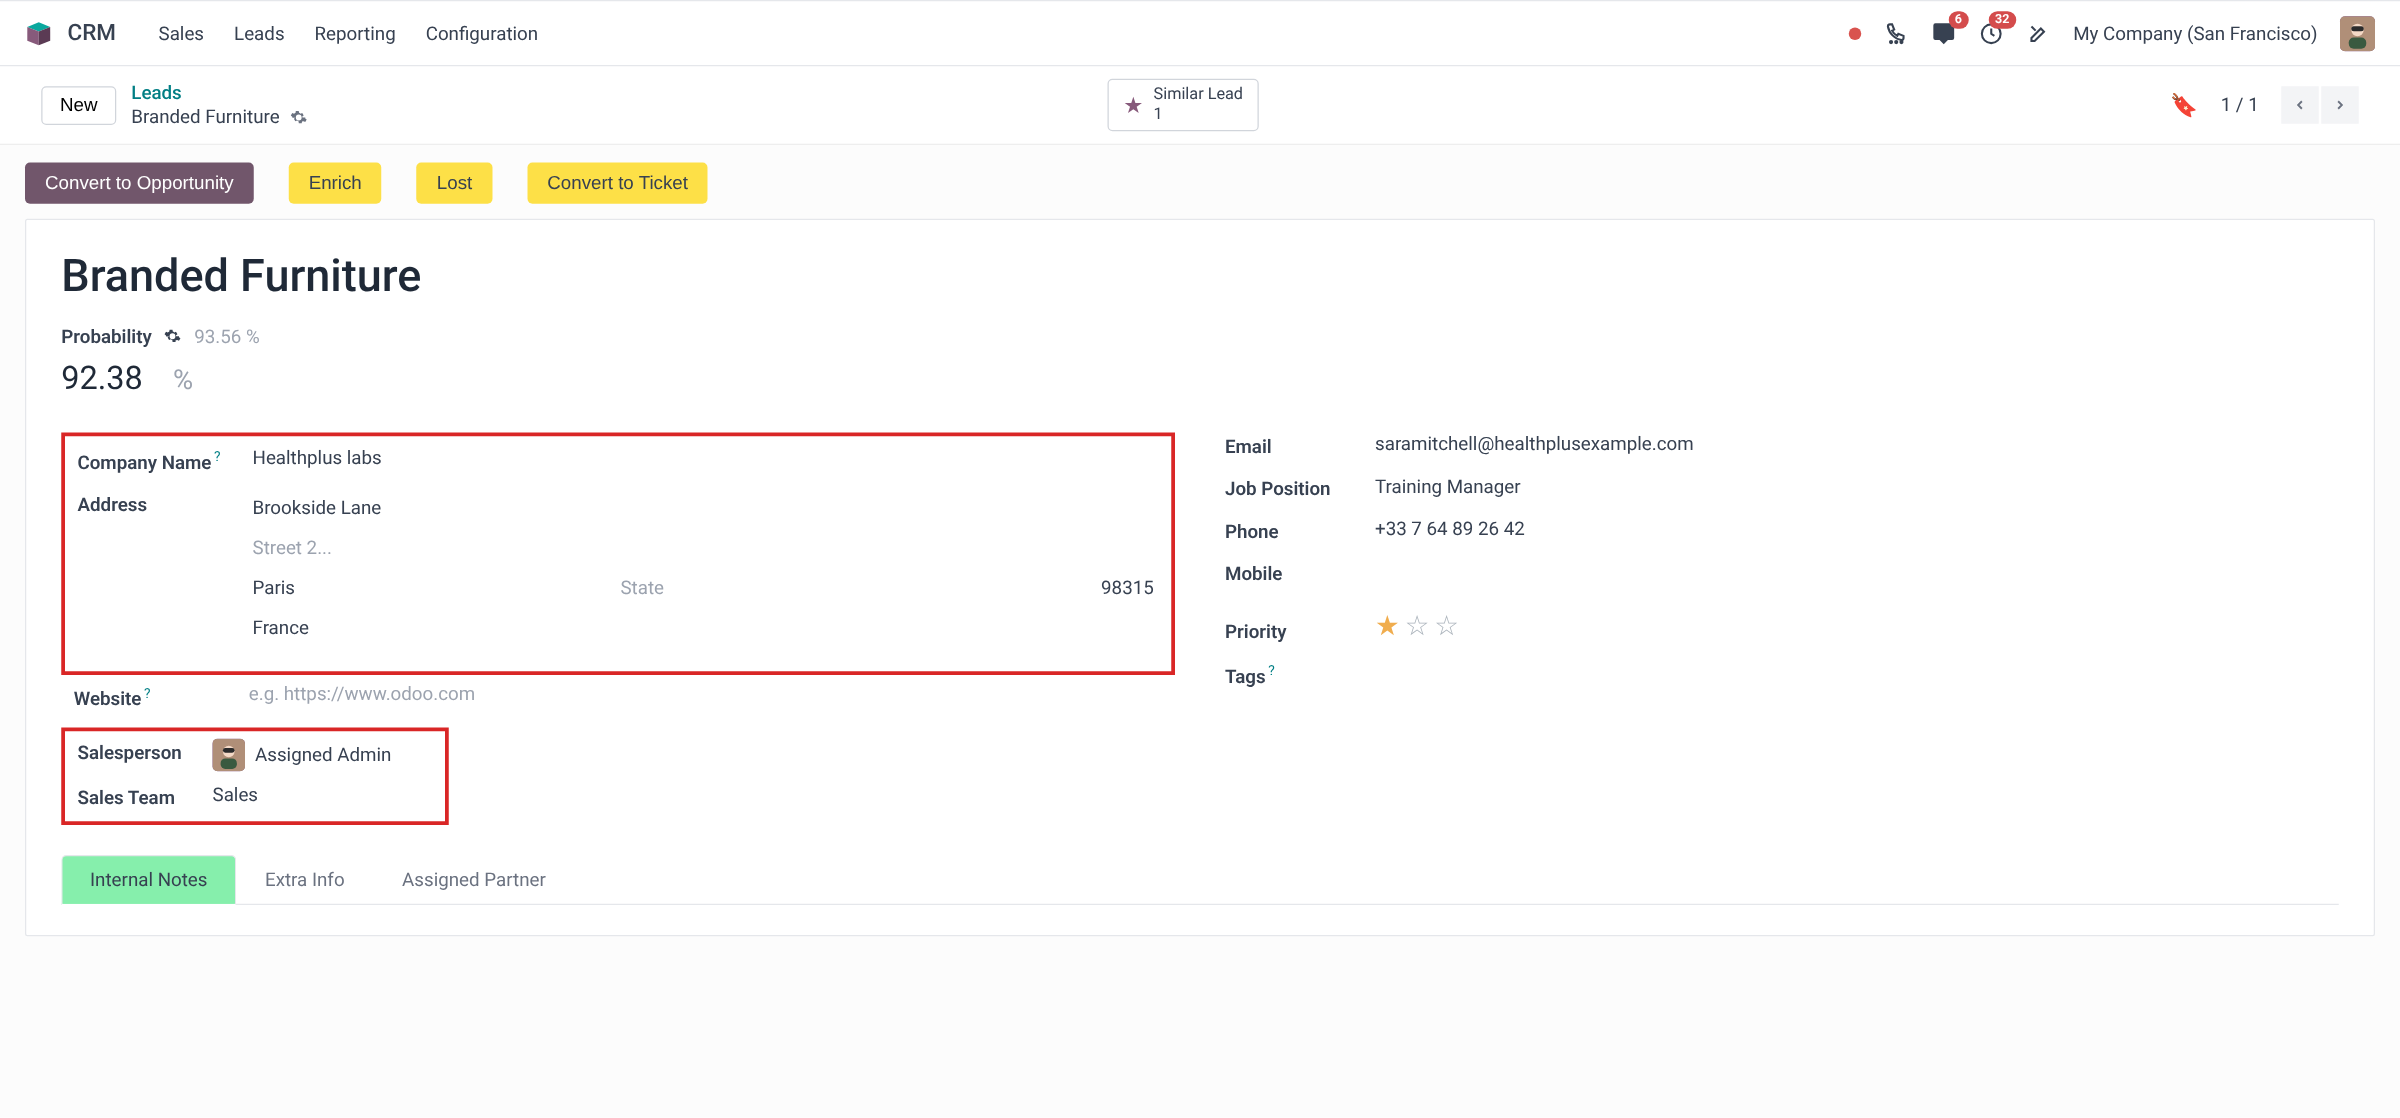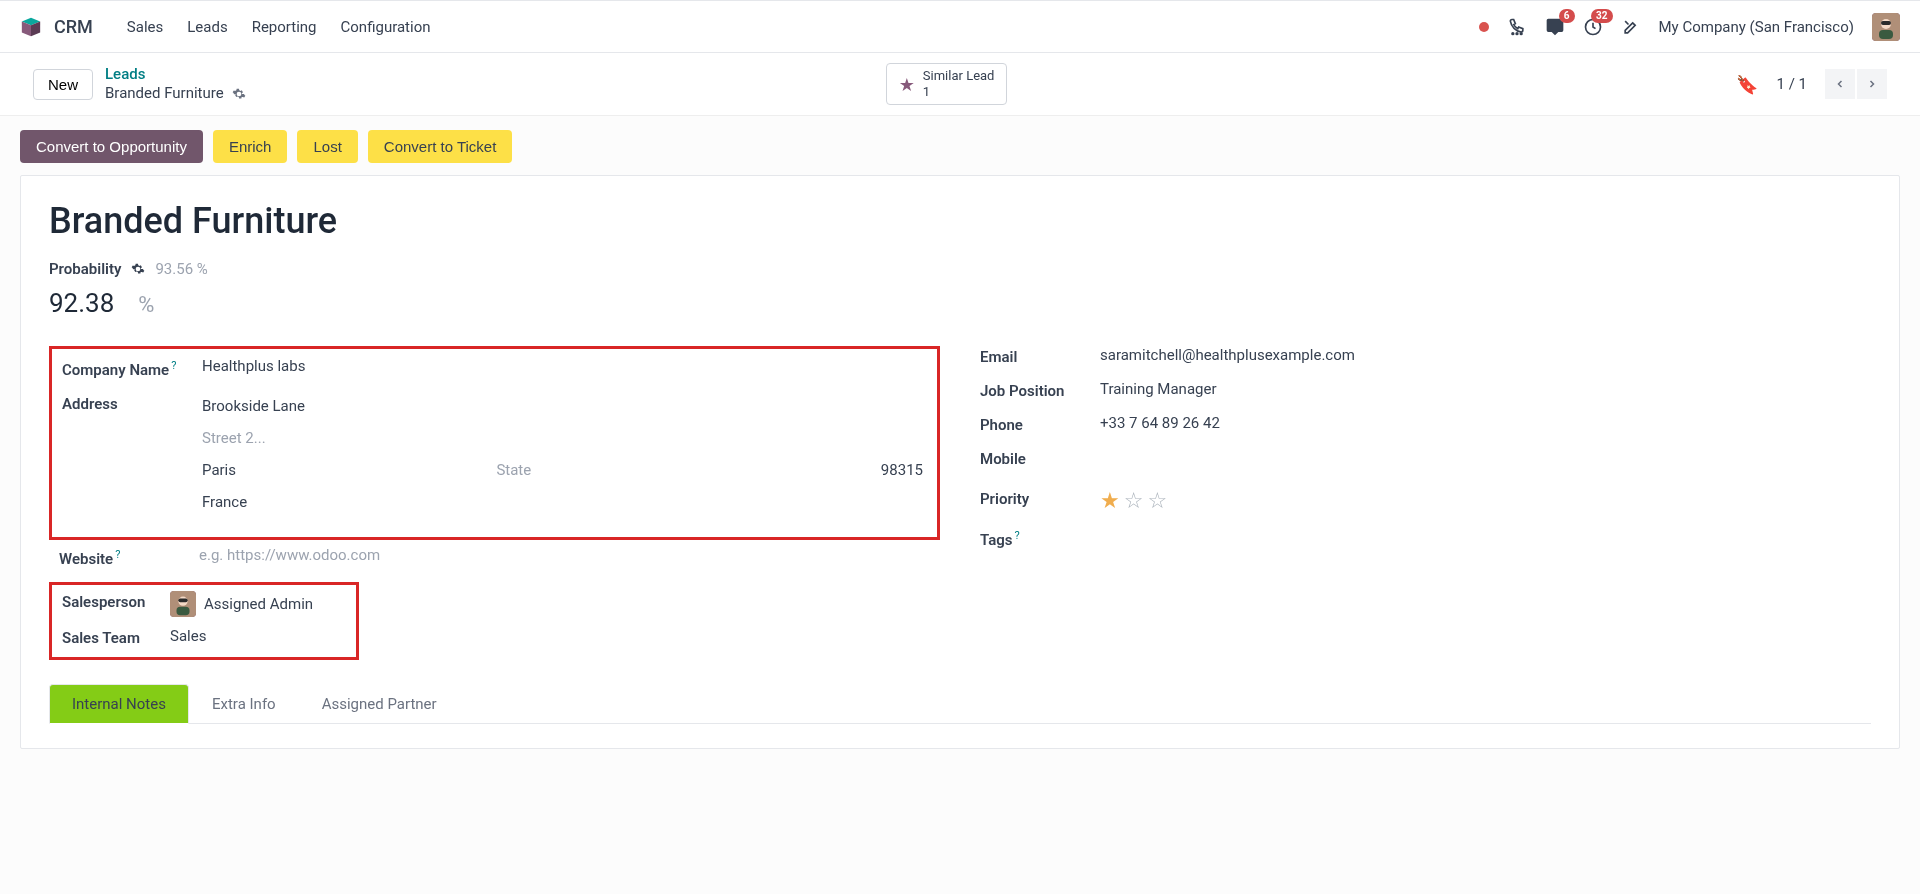--- a/index.html
+++ b/index.html
@@ -22,21 +22,21 @@
 .crumb-bottom { color: #374151; font-size: 15px; display:flex; align-items:center; gap:8px; }
 .gear-small svg { width:14px; height:14px; fill:#6b7280; }
 .smart-btn { margin-left: 640px; border:1px solid #d1d5db; border-radius:4px; padding:4px 12px; display:flex; align-items:center; gap:8px; cursor:pointer;}
 .smart-btn .star { font-size:18px; color:#875A7B; }
 .smart-text { display:flex; flex-direction:column; font-size:13px; line-height:1.2; color:#374151;}
 .right-tools { margin-left:auto; display:flex; align-items:center; gap:18px; }
 .pager-btns { display:flex; }
 .pager-btn { width:30px; height:30px; background:#f3f4f6; display:flex; align-items:center; justify-content:center; cursor:pointer;}
 .pager-btn + .pager-btn { margin-left:2px;}
 .content-wrap { padding: 0 20px 0 20px; height: calc(894px - 46px - 62px); overflow-y:auto; background:#fcfcfc; border-top:1px solid #eee;}
-.action-row { display:flex; gap:10px; padding: 14px 0 12px 0;}
+.action-row { display:flex; gap:28px; padding: 14px 0 12px 0;}
 .act-btn { padding:8px 16px; font-size:15px; border:none; border-radius:4px; background:#fde047; color:#374151; cursor:pointer; font-weight:500;}
 .act-btn.primary { background:#71566b; color:#fff; }
 .form-sheet { background:#fff; border:1px solid #e5e7eb; border-radius:2px; padding:24px 28px; }
 .title { font-size:36px; font-weight:500; color:#1f2937; margin-bottom:18px;}
 .prob-row { display:flex; align-items:center; gap:10px; font-size:15px; margin-bottom:10px;}
 .prob-label { font-weight:600; }
 .gear-icon svg{ width:14px; height:14px; fill:#374151;}
 .prob-auto { color:#9ca3af; }
 .prob-val-row { display:flex; align-items:baseline; gap:24px; margin-bottom:28px;}
 .prob-val { font-size:26px; color:#1f2937;}
@@ -57,21 +57,21 @@
 .addr-cell.right { text-align:right; padding-right:8px;}
 .sp-row { display:flex; align-items:center; gap:8px;}
 .small-avatar { width:26px; height:26px; border-radius:4px; background:#875A7B; display:inline-flex; align-items:center; justify-content:center; overflow:hidden;}
 .stars { display:flex; gap:4px; font-size:22px; }
 .star-full { color:#f0ad4e;}
 .star-empty { color:#adb5bd;}
 .tag { display:inline-flex; align-items:center; background:#f7d6ce; color:#8a5a50; padding:3px 10px; border-radius:14px; font-size:14px;}
 .tag .x { margin-left:6px; font-size:13px; cursor:pointer;}
 .tabs { display:flex; margin-top:24px; border-bottom:1px solid #e5e7eb;}
 .tab { padding:10px 22px; font-size:15px; color:#6b7280; border:1px solid transparent; border-bottom:none; cursor:pointer;}
-.tab.active { color:#374151; border-color:#e5e7eb; border-bottom:1px solid #fff; margin-bottom:-1px; background:#84cc16; border-radius:4px 4px 0 0;}
+.tab.active { color:#374151; border-color:#e5e7eb; border-bottom:1px solid #fff; margin-bottom:-1px; background:#86efac; border-radius:4px 4px 0 0;}
 svg { display:block;}
 .bookmark-icon { color:#4b5563; font-size:18px;}
 .contact-title { color:#9ca3af; margin-left:200px;}
 </style>
 </head>
 <body>
 
 <div class="topbar">
   <span class="logo">
     <svg viewBox="0 0 24 24">
@@ -250,21 +250,21 @@
           <div class="fval">Training Manager</div>
         </div>
         <div class="frow">
           <div class="flabel" style="width:120px;">Phone</div>
           <div class="fval">+33 7 64 89 26 42</div>
         </div>
         <div class="frow">
           <div class="flabel" style="width:120px;">Mobile</div>
           <div class="fval"></div>
         </div>
-        <div class="frow" style="margin-top:20px; align-items:flex-start;">
+        <div class="frow" style="margin-top:20px; align-items:flex-end;">
           <div class="flabel" style="width:120px;">Priority</div>
           <div class="fval stars">
             <span class="star-full">★</span>
             <span class="star-empty">☆</span>
             <span class="star-empty">☆</span>
           </div>
         </div>
         <div class="frow" style="align-items:center;">
           <div class="flabel" style="width:120px;"><span>Tags</span><span class="q">?</span></div>
         </div>

